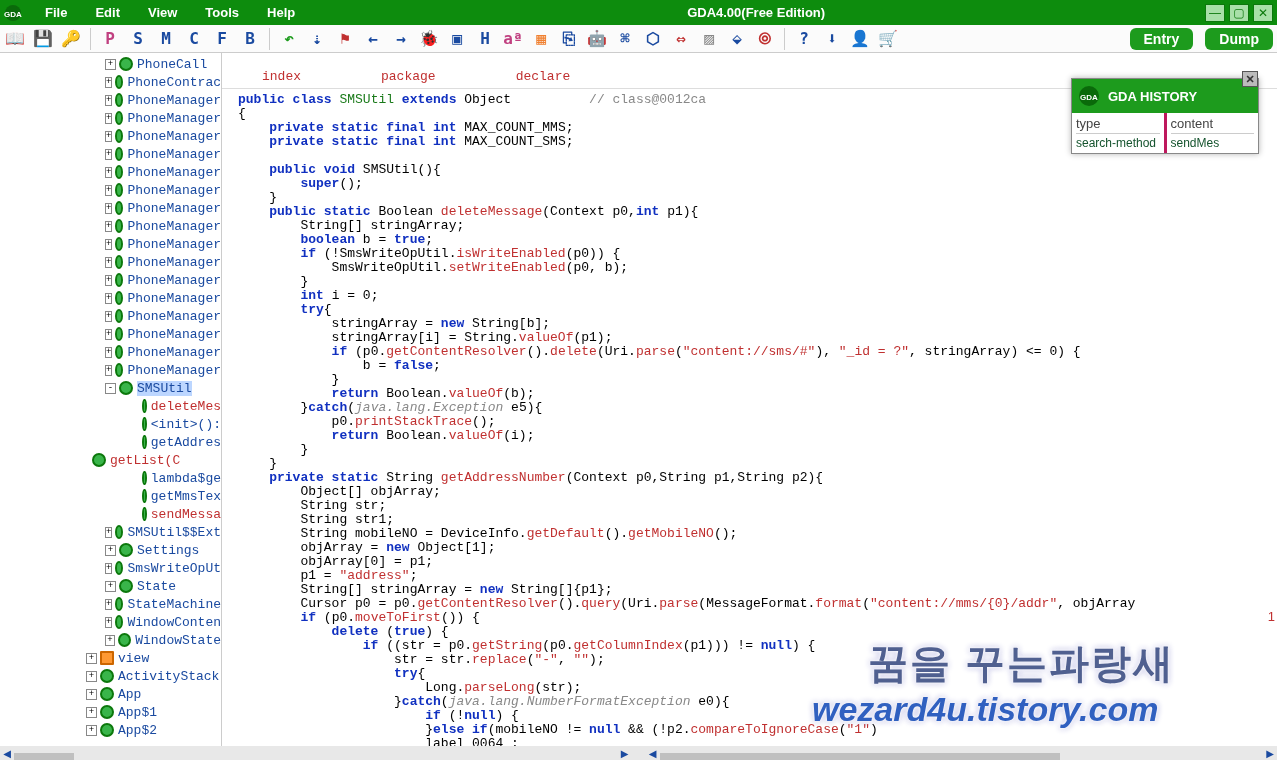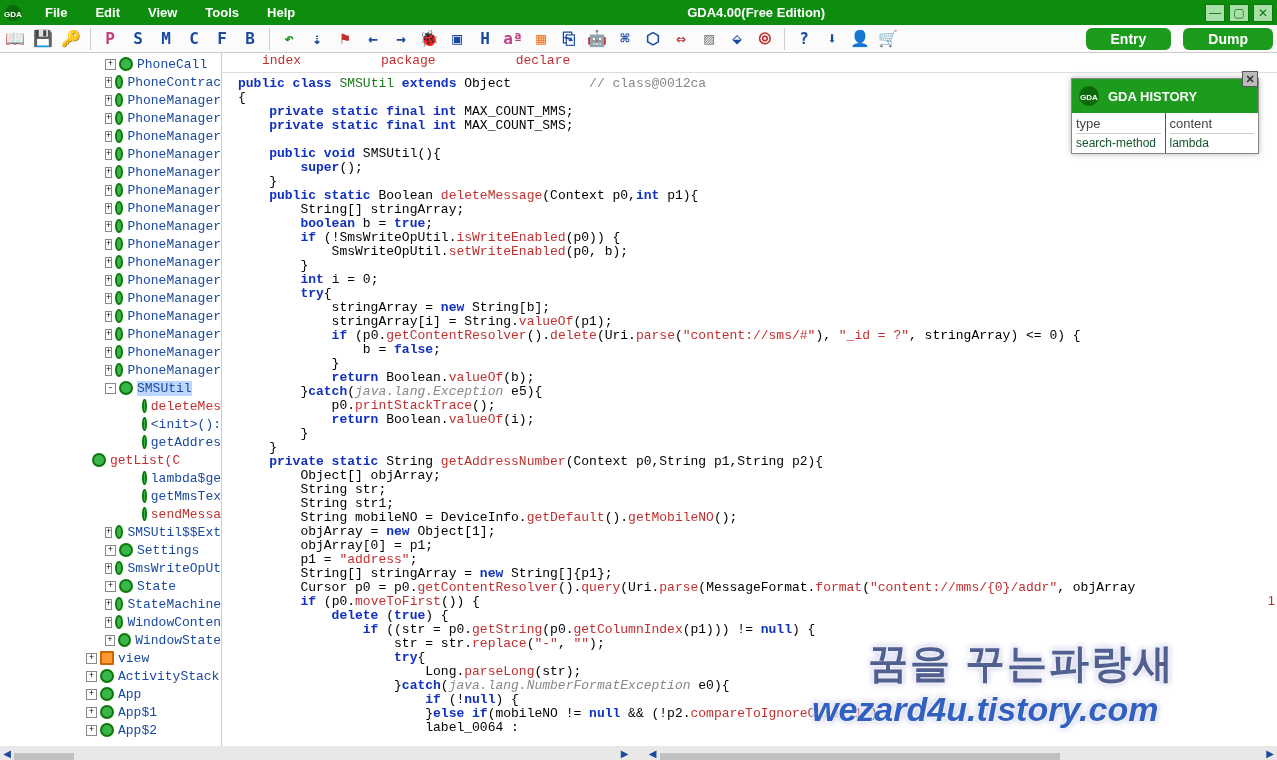--- a/index.html
+++ b/index.html
@@ -47,21 +47,21 @@
   font-family: monospace;
   font-weight:bold;
   cursor:pointer;
 }
 .toolbar .sep { width:1px; height:22px; background:#ccc; margin:0 2px; }
 .toolbar .spacer { flex:1; }
 .toolbar .big-btn {
   background:#1d9b1d;
   color:#fff;
   border-radius:6px;
-  padding:3px 25px;
+  padding:3px 14px;
   font-weight:bold;
   font-size:14px;
   cursor:pointer;
   margin-left:6px;
 }
 
 .main {
   display:flex;
   height: calc(760px - 25px - 28px - 14px);
 }
@@ -102,20 +102,21 @@
 .tree-row .node-icon.pkg { background:#ff9933; border-color:#cc6600; border-radius:1px; }
 .tree-row .label { color:#1a4aa0; }
 .tree-row.selected .label { background:#bcd6ff; }
 .tree-row .label.red { color:#c03030; }
 
 .code-area {
   flex:1;
   display:flex;
   flex-direction:column;
   position:relative;
+  margin-top:16px;
 }
 .code-tabs {
   height:20px;
   display:flex;
   border-bottom:1px solid #ddd;
 }
 .code-tab {
   padding:0 40px;
   font-family:"Courier New",monospace;
   font-size:13px;
@@ -161,21 +162,21 @@
 }
 .history-header .close {
   position:absolute; right:0; top:-8px;
   width:16px; height:16px;
   background:#bbb; border:1px solid #555;
   display:flex; align-items:center; justify-content:center;
   font-size:11px; color:#333;
 }
 .history-table { display:flex; }
 .history-col {
-  flex:1; padding:3px 4px; border-right:1px solid #be185d;
+  flex:1; padding:3px 4px; border-right:3px solid #be185d;
 }
 .history-col:last-child { border-right:none; }
 .history-colhead { color:#444; border-bottom:1px solid #ccc; margin-bottom:2px; padding-bottom:2px; }
 .history-cell { color:#14532d; font-size:12px; white-space:nowrap; overflow:hidden; }
 
 .watermark1, .watermark2 {
   position:absolute;
   font-weight:bold;
   text-shadow: 0 0 4px #fff, 0 0 4px #fff, 0 0 6px #88c;
   pointer-events:none;
@@ -527,21 +528,21 @@
     <span>GDA HISTORY</span>
     <div class="close">✕</div>
   </div>
   <div class="history-table">
     <div class="history-col">
       <div class="history-colhead">type</div>
       <div class="history-cell">search-method</div>
     </div>
     <div class="history-col">
       <div class="history-colhead">content</div>
-      <div class="history-cell">lambda</div>
+      <div class="history-cell">sendMes</div>
     </div>
   </div>
 </div>
 
 <div class="watermark1">꿈을 꾸는파랑새</div>
 <div class="watermark2">wezard4u.tistory.com</div>
 
 <div class="scroll-bottom">
   <div class="arrow">◀</div>
   <div class="track" style="width:210px;">

